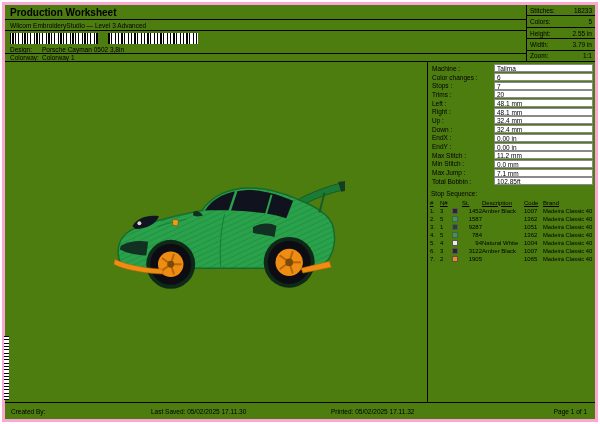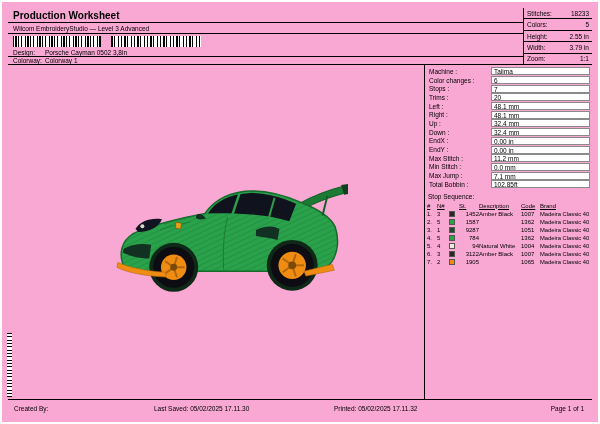--- a/index.html
+++ b/index.html
@@ -1,18 +1,18 @@
 <!DOCTYPE html>
 <html><head>
 <meta charset="utf-8">
 <style>
   *{margin:0;padding:0;box-sizing:border-box}
   html,body{background:#fff}
   body{width:600px;height:424px;position:relative;font-family:"Liberation Sans",sans-serif;color:#000;overflow:hidden}
-  .page{position:absolute;inset:2px;border:6px solid #f9a8d4;background:#f9a8d4}
+  .page{position:absolute;inset:2px;border:3px solid #f9a8d4;background:#4d7c0f}
 
   
   .header{position:absolute;top:0;left:0;right:0;height:57px;border-bottom:1px solid #000;display:flex}
   .header-left{flex:1;display:flex;flex-direction:column;min-width:0}
   .h-title{height:15px;border-bottom:1px solid #000;font-size:10px;font-weight:bold;padding:2px 5px;line-height:11px}
   .h-subtitle{height:11px;border-bottom:1px solid #000;font-size:6.5px;padding:2px 5px;line-height:7px}
   .h-barcodes{height:15px;display:flex;align-items:center;gap:10px;padding:1px 5px}
   .barcode{height:11px;background:repeating-linear-gradient(90deg,#000 0 1px,#fff 1px 2px,#000 2px 4px,#fff 4px 5px,#000 5px 6px,#fff 6px 8px,#000 8px 9px,#fff 9px 12px)}
   .barcode.b1{width:88px}
   .barcode.b2{width:90px;background:repeating-linear-gradient(90deg,#000 0 2px,#fff 2px 3px,#000 3px 4px,#fff 4px 7px,#000 7px 8px,#fff 8px 10px,#000 10px 11px,#fff 11px 13px)}

